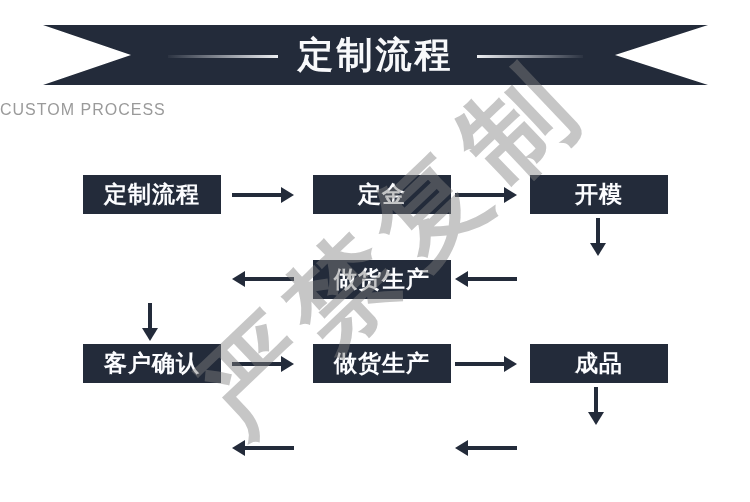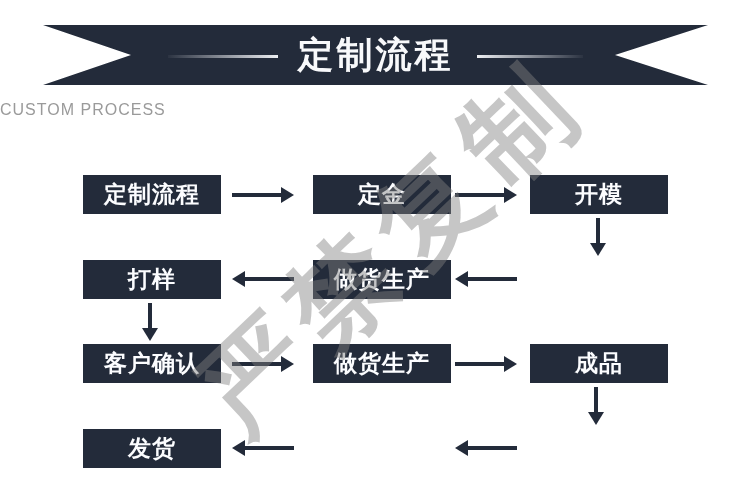--- a/index.html
+++ b/index.html
@@ -62,28 +62,26 @@
   </div>
   <div class="deco-line left"></div>
   <div class="deco-line right"></div>
 
   <div class="subtitle">CUSTOM PROCESS</div>
 
   <div class="node c0 r0">定制流程</div>
   <div class="node c1 r0">定金</div>
   <div class="node c2 r0">开模</div>
 
-  <div class="node c0 r1">打样</div>
   <div class="node c1 r1">做货生产</div>
 
   <div class="node c0 r2">客户确认</div>
   <div class="node c1 r2">做货生产</div>
   <div class="node c2 r2">成品</div>
 
-  <div class="node c0 r3">发货</div>
 
   <div class="ha dir-right" style="left:232px;top:187px;">
       <div class="shaft"></div>
       <div class="head"></div>
     </div>
   <div class="ha dir-right" style="left:455px;top:187px;">
       <div class="shaft"></div>
       <div class="head"></div>
     </div>
 

